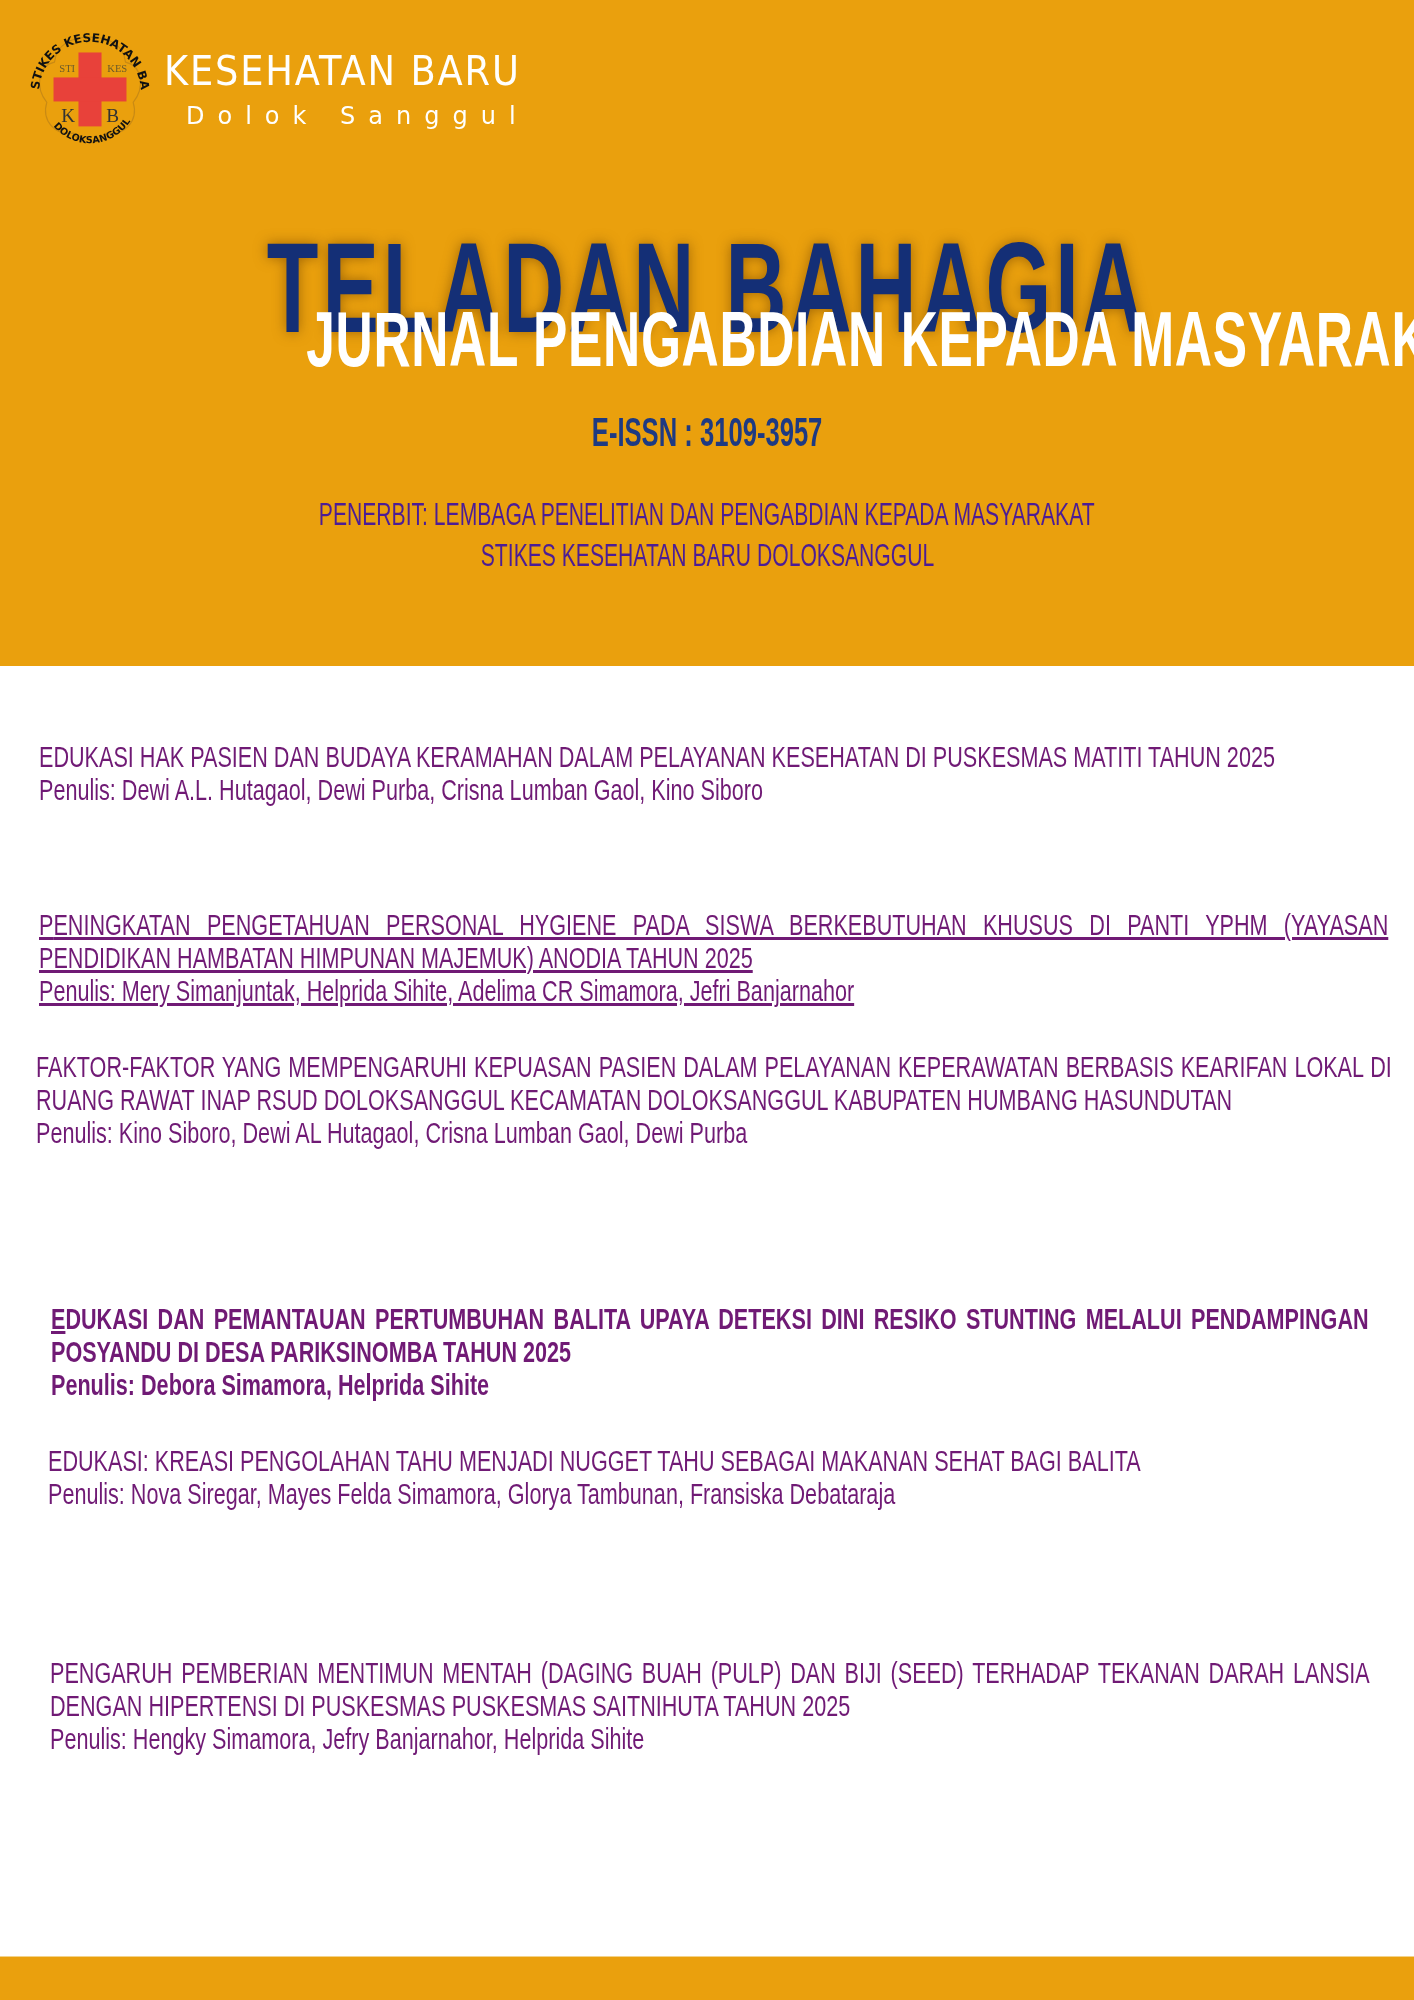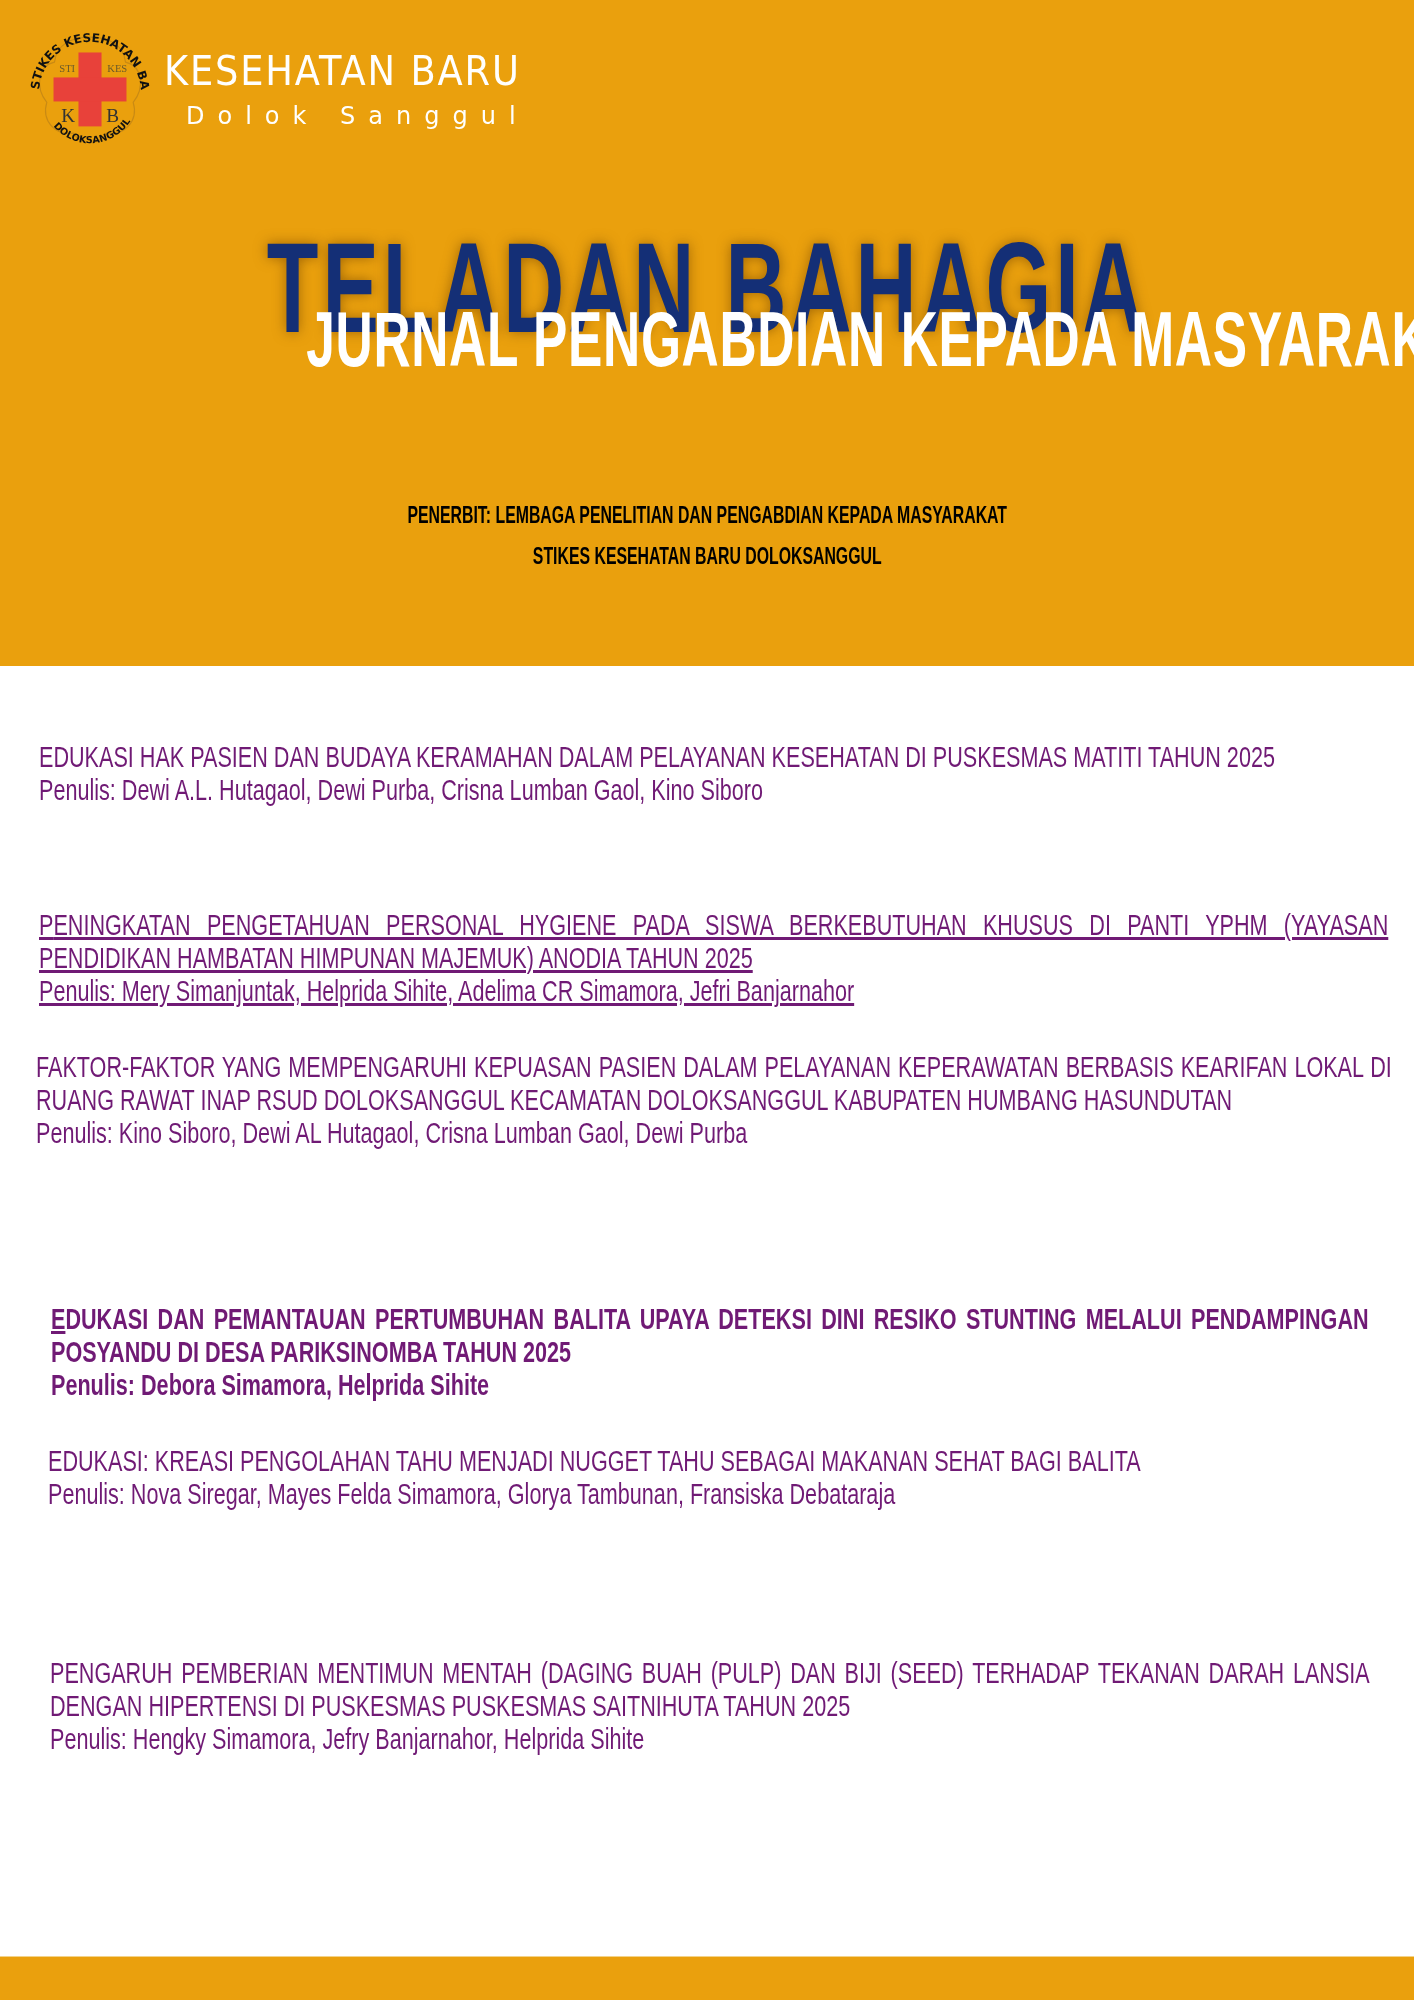--- a/index.html
+++ b/index.html
@@ -17,21 +17,21 @@
   .cond { display:inline-block; transform-origin:center; white-space:nowrap; }
   .center-line { position:absolute; left:0; width:1414px; text-align:center; }
 
   .title-main { top:188px; font-size:128px; font-weight:bold; color:#142F76; letter-spacing:6px;
                 text-shadow:0 0 16px rgba(120,70,0,0.65); line-height:1;margin-top:36px; }
   .title-main .cond { transform:scaleX(0.66); }
   .subtitle { top:300px; font-size:78px; font-weight:bold; color:#ffffff; line-height:1; letter-spacing:1px; }
   .subtitle .cond { transform:scaleX(0.66); }
   .issn { top:412px; font-size:40px; font-weight:bold; color:#1E3A82; line-height:1; }
   .issn .cond { transform:scaleX(0.64); }
-  .publisher { top:494px; font-size:24px; font-weight:bold; color:#000000; line-height:41px; }
+  .publisher { top:494px; font-size:32px; font-weight:normal; color:#4c1d95; line-height:41px; }
   .publisher .cond { transform:scaleX(0.66); }
   .volume { top:616px; font-size:48px; font-weight:bold; color:#ffffff; line-height:1; }
   .volume .cond { transform:scaleX(0.66); }
 
   .article { position:absolute; color:#701a75; font-family:"Liberation Sans", sans-serif; }
   .article .a-title, .article .a-authors { font-size:30px; line-height:33px; display:block;
         transform:scaleX(0.72); transform-origin:left top; white-space:normal; text-align:justify; }
   .article .a-title { text-align-last:left; }
   .u { text-decoration:underline; }
 </style>
@@ -52,20 +52,21 @@
     <text x="43" y="58" font-family="Liberation Serif, serif" font-size="11" fill="#6b5a2a">STI</text>
     <text x="93" y="58" font-family="Liberation Serif, serif" font-size="11" fill="#6b5a2a">KES</text>
     <text x="45" y="110" font-family="Liberation Serif, serif" font-size="20" fill="#333">K</text>
     <text x="92" y="110" font-family="Liberation Serif, serif" font-size="20" fill="#333">B</text>
   </svg>
   <div class="brand-name">KESEHATAN BARU</div>
   <div class="brand-sub">Dolok Sanggul</div>
 
   <div class="center-line title-main"><span class="cond">TELADAN BAHAGIA</span></div>
   <div class="center-line subtitle"><span class="cond">JURNAL PENGABDIAN KEPADA MASYARAKAT</span></div>
+  <div class="center-line issn"><span class="cond">E-ISSN : 3109-3957</span></div>
   <div class="center-line publisher">
     <span class="cond">PENERBIT: LEMBAGA PENELITIAN DAN PENGABDIAN KEPADA MASYARAKAT</span><br>
     <span class="cond">STIKES KESEHATAN BARU DOLOKSANGGUL</span>
   </div>
 </div>
 
 <div class="article" style="left:39px; top:740px; width:1349px;">
   <span class="a-title" style="width:1874px;">EDUKASI HAK PASIEN DAN BUDAYA KERAMAHAN DALAM PELAYANAN KESEHATAN DI PUSKESMAS MATITI TAHUN 2025</span>
   <span class="a-authors" style="width:1874px;">Penulis: Dewi A.L. Hutagaol, Dewi Purba, Crisna Lumban Gaol, Kino Siboro</span>
 </div>

